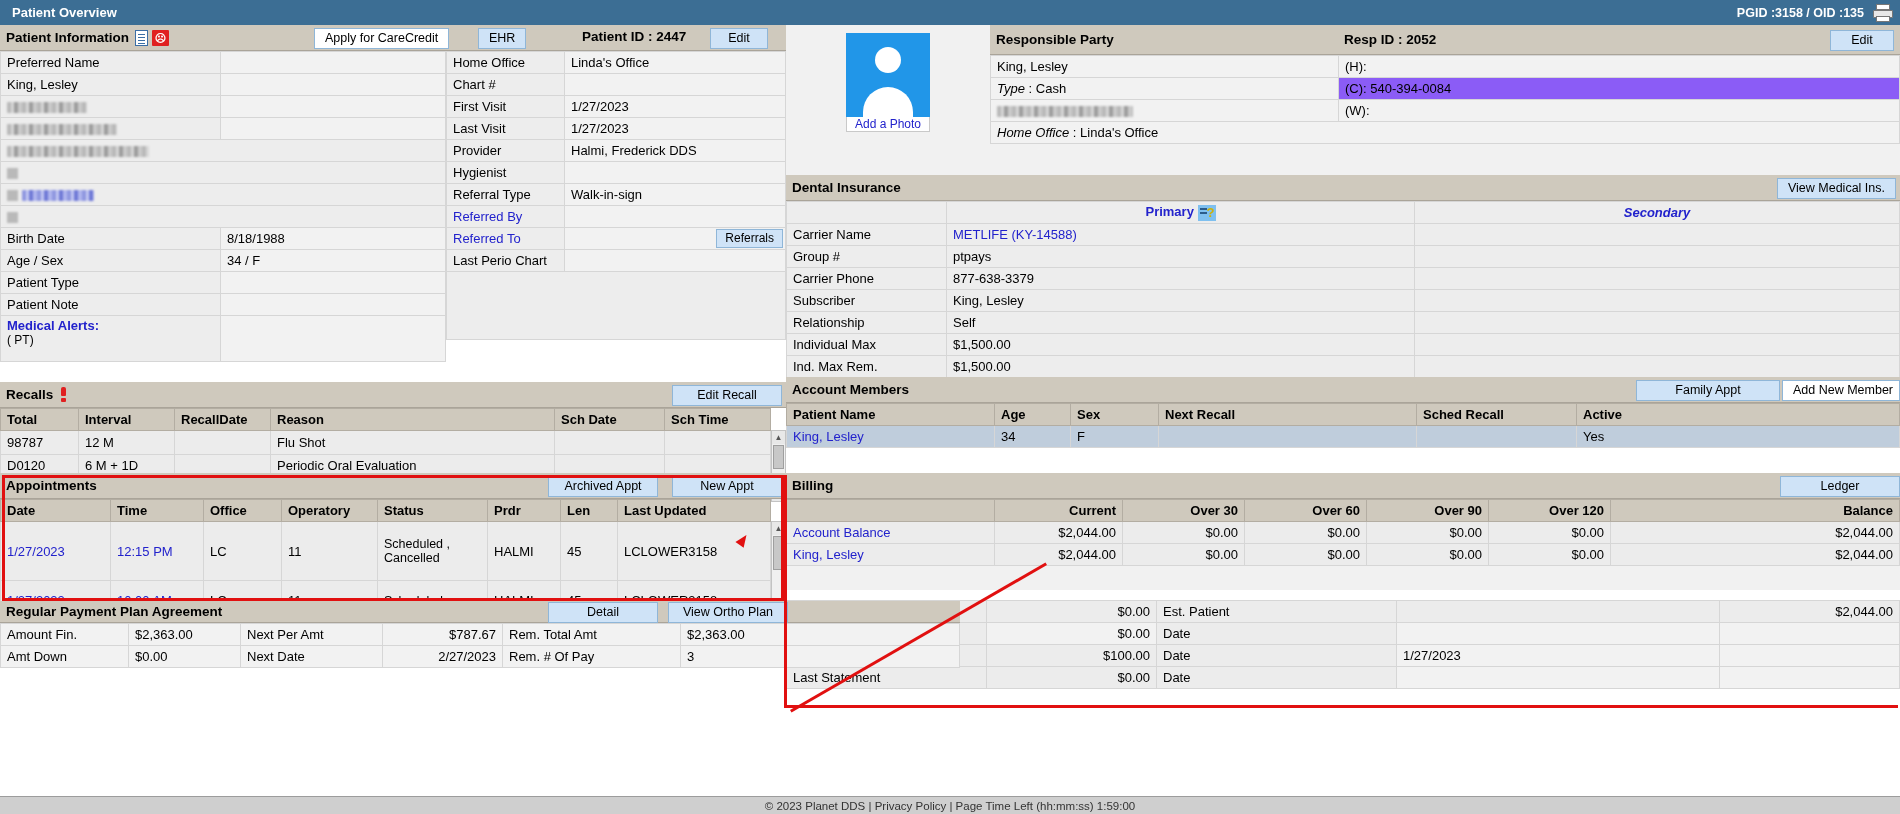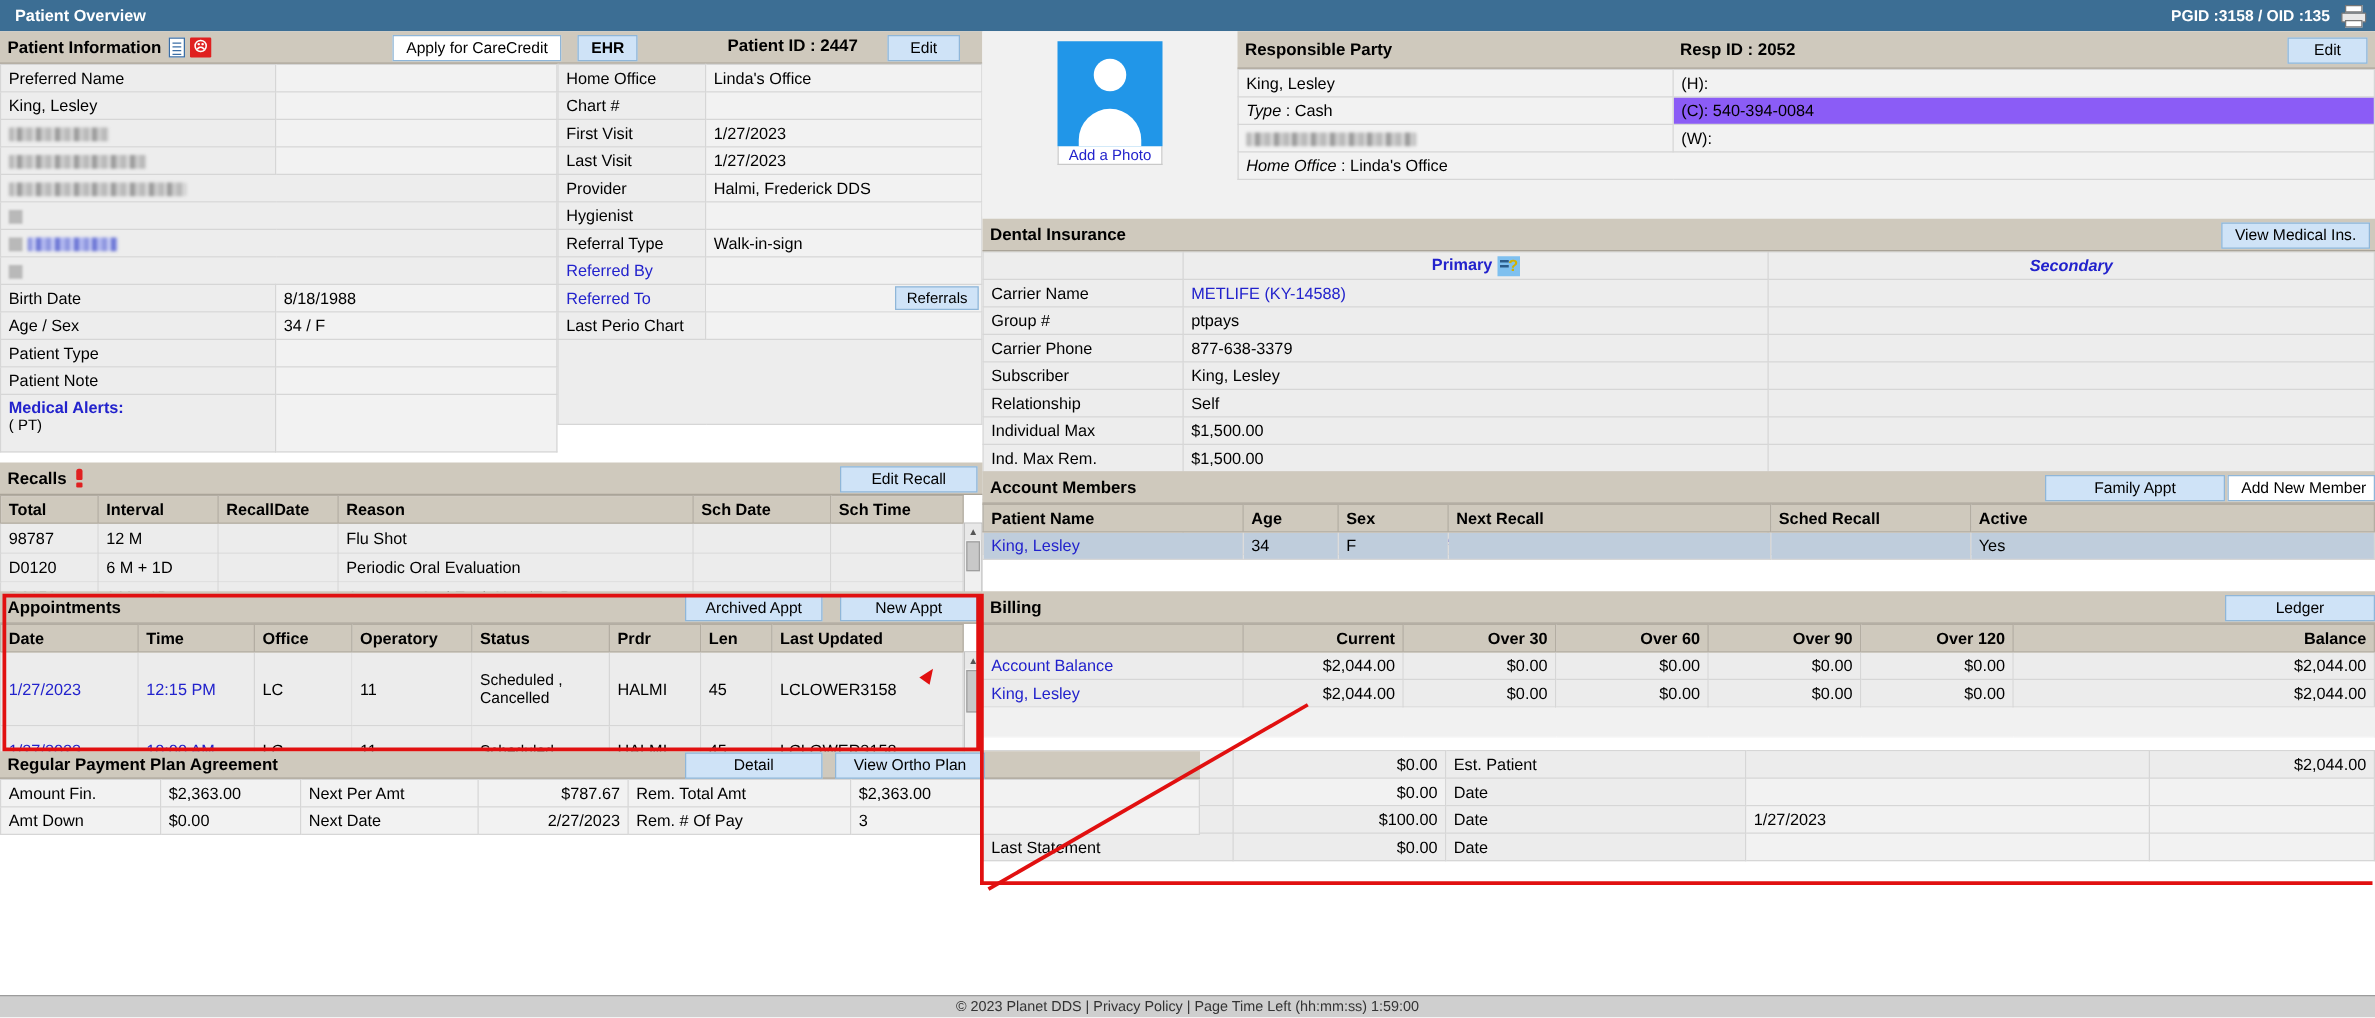--- a/index.html
+++ b/index.html
@@ -130,21 +130,21 @@
     <div class="hdrbar">
       <span>Patient Information</span>
       <span class="note-icon" style="margin-left:6px;">
           <i style="top:3px"></i>
           <i style="top:6px"></i>
           <i style="top:9px"></i>
           <i style="top:12px"></i>
         </span>
       <span class="alert-icon" style="margin-left:4px;">☹</span>
       <button class="btn" style="position:absolute; left:314px; top:3px; background:#fff; border:1px solid #8fb6d8;">Apply for CareCredit</button>
-      <button class="btn" style="position:absolute; left:462px; top:3px;font-weight:bold;">EHR</button>
+      <button class="btn" style="position:absolute; left:478px; top:3px;">EHR</button>
       <span style="position:absolute; left:582px; top:4px;">Patient ID : 2447</span>
       <button class="btn" style="position:absolute; left:710px; top:3px; width:58px;">Edit</button>
     </div>
 
     <div style="display:flex; width:786px;">
 
       <div style="width:446px;">
         <table class="kv">
           <tbody>
               <tr>
@@ -359,21 +359,21 @@
         <tr>
           <td></td>
           <td style="text-align:center;" class="blue">View Ins Plan</td>
           <td style="text-align:center;" class="blue">View Ins Plan</td>
         </tr>
       </tbody>
         </table>
     </div>
   </div>
 
-  <div style="position:absolute; left:0; top:370px; width:786px; height:72px;">
+  <div style="position:absolute; left:0; top:382px; width:786px; height:72px;">
     <div class="hdrbar">
       <span>Recalls</span>
       <span class="bang" style="margin-left:7px;"></span>
       <button class="btn" style="position:absolute; left:672px; top:3px; width:110px;">Edit Recall</button>
     </div>
     <div style="display:flex;">
       <table class="grid" style="width:771px;">
         <thead>
           <tr>
             <th style="width:78px">Total</th>

